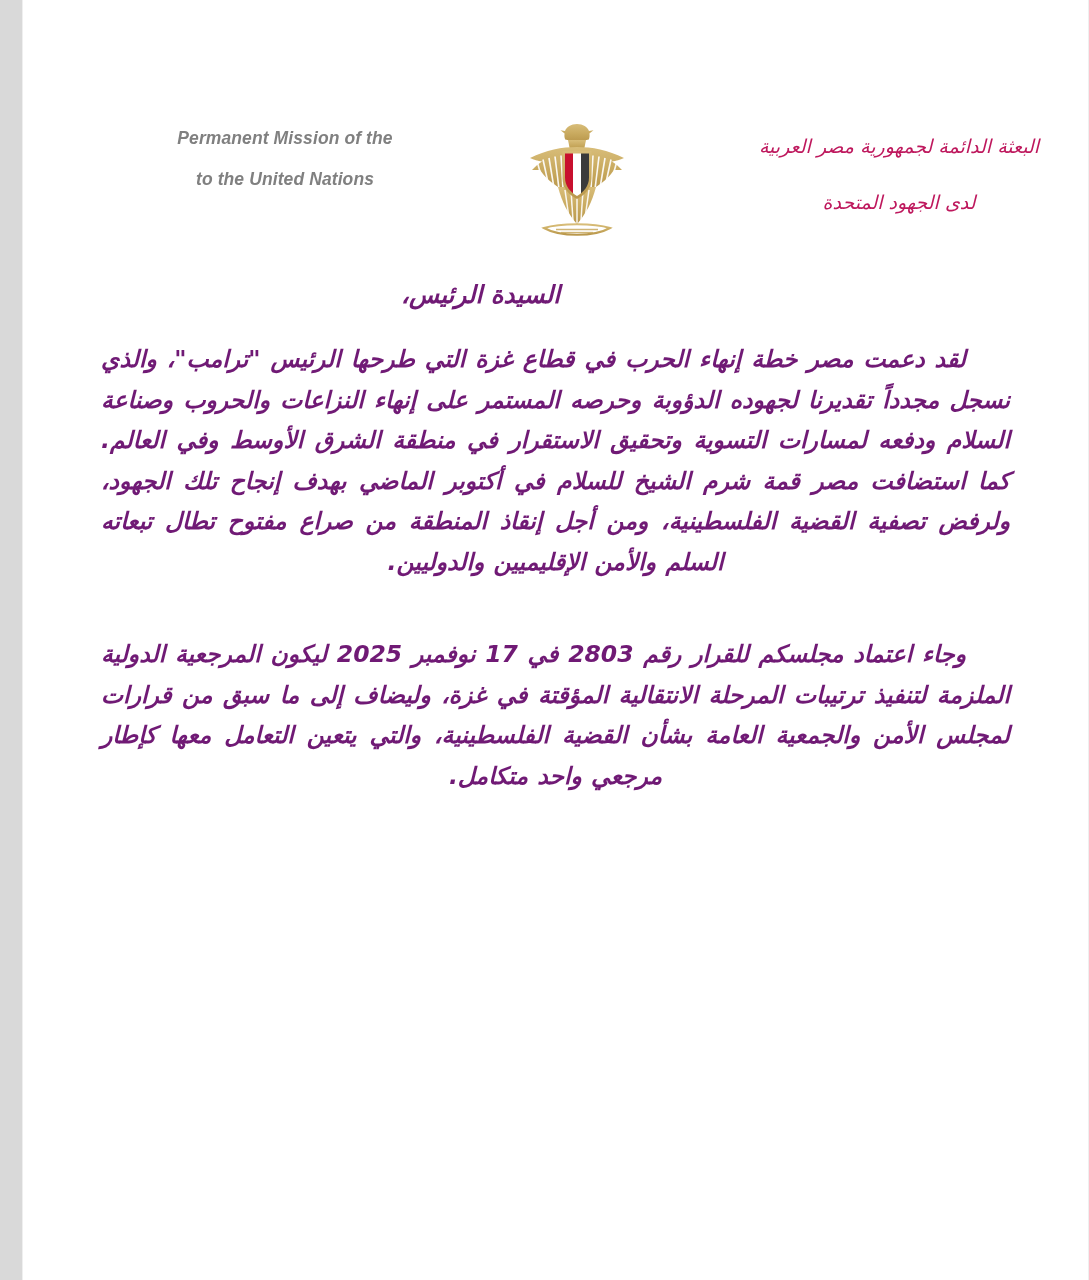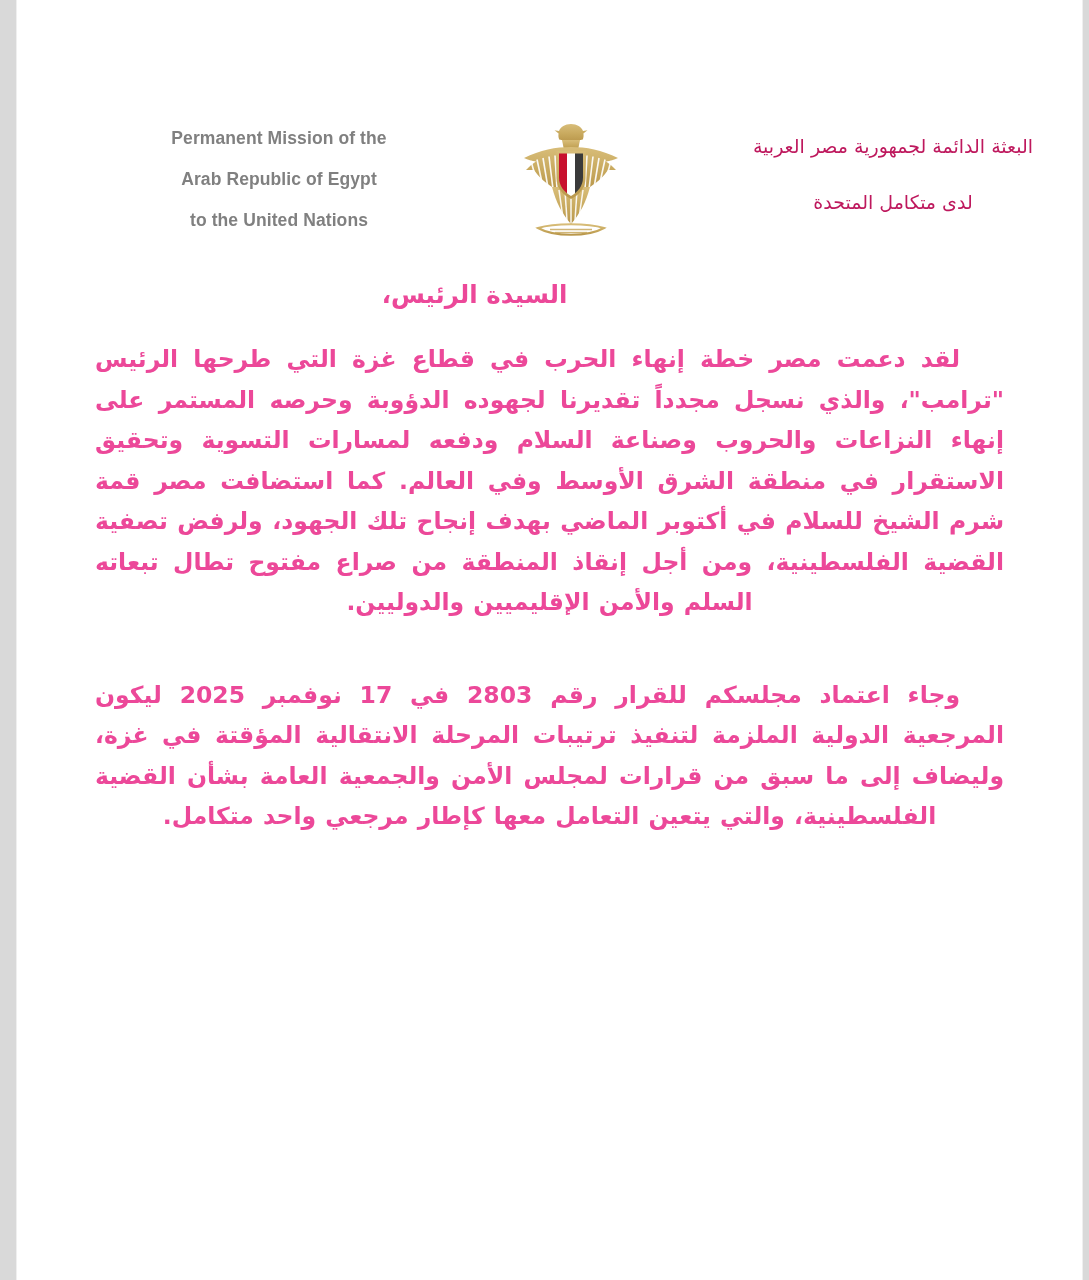--- a/index.html
+++ b/index.html
@@ -12,28 +12,29 @@
 
   body {
     background: #d9d9d9;
     font-family: "Liberation Sans", "DejaVu Sans", sans-serif;
     overflow: hidden;
   }
 
   
   .page {
     position: absolute;
-    left: 16px;
+    left: 22px;
     top: 0;
     width: 1067px;
     height: 1280px;
     background: #ffffff;
     border-left: 1px solid #efefef;
     border-right: 1px solid #efefef;
     overflow: hidden;
+    font-style: italic;
   }
 
   
   .letterhead {
     position: relative;
     display: flex;
     align-items: flex-start;
     justify-content: space-between;
     padding: 118px 24px 0 128px;
     height: 270px;
@@ -68,21 +69,21 @@
     display: flex;
     justify-content: center;
     padding-top: 2px;
   }
   .emblem { display: block; }
 
   
   .letter-body {
     direction: rtl;
     padding: 0 78px 0 78px;
-    color: #ec4899;
+    color: #701a75;
     font-family: "DejaVu Sans", "Liberation Sans", sans-serif;
     font-weight: bold;
     font-size: 24px;
   }
 
   .salutation {
     text-align: center;
     font-size: 24.5px;
     font-weight: bold;
     line-height: 1.2;
@@ -109,21 +110,20 @@
 </style>
 </head>
 <body>
 
 <div class="page">
 
   <header class="letterhead">
 
     <div class="lh-en">
       <div class="lh-line">Permanent Mission of the</div>
-      <div class="lh-line">Arab Republic of Egypt</div>
       <div class="lh-line">to the United Nations</div>
     </div>
 
     <div class="emblem-wrap">
       <svg class="emblem" width="118" height="128" viewBox="0 0 118 128" aria-hidden="true">
         <defs>
           <linearGradient id="goldg" x1="0" y1="0" x2="0" y2="1">
             <stop offset="0%" stop-color="#d8bd79"></stop>
             <stop offset="55%" stop-color="#c8a95e"></stop>
             <stop offset="100%" stop-color="#b9974b"></stop>
@@ -178,21 +178,21 @@
         <path d="M26 108 C42 103 76 103 92 108 C76 117 42 117 26 108 Z" fill="#ffffff" stroke="url(#goldg)" stroke-width="2.2"></path>
         <g stroke="#c8a95e" stroke-width="1.3" opacity="0.85">
           <line x1="38" y1="109.5" x2="80" y2="109.5"></line>
           <line x1="43" y1="112.5" x2="75" y2="112.5"></line>
         </g>
       </svg>
     </div>
 
     <div class="lh-ar">
       <div class="lh-line">البعثة الدائمة لجمهورية مصر العربية</div>
-      <div class="lh-line">لدى متكامل المتحدة</div>
+      <div class="lh-line">لدى الجهود المتحدة</div>
     </div>
   </header>
 
   <main class="letter-body">
 
     <p class="salutation">
       <span class="salutation-inner">السيدة الرئيس،</span>
     </p>
 
     <p class="para p2">لقد دعمت مصر خطة إنهاء الحرب في قطاع غزة التي طرحها الرئيس "ترامب"، والذي نسجل مجدداً تقديرنا لجهوده الدؤوبة وحرصه المستمر على إنهاء النزاعات والحروب وصناعة السلام ودفعه لمسارات التسوية وتحقيق الاستقرار في منطقة الشرق الأوسط وفي العالم.  كما استضافت مصر قمة شرم الشيخ للسلام في أكتوبر الماضي بهدف إنجاح تلك الجهود، ولرفض تصفية القضية الفلسطينية، ومن أجل إنقاذ المنطقة من صراع مفتوح تطال تبعاته السلم والأمن الإقليميين والدوليين.</p>

